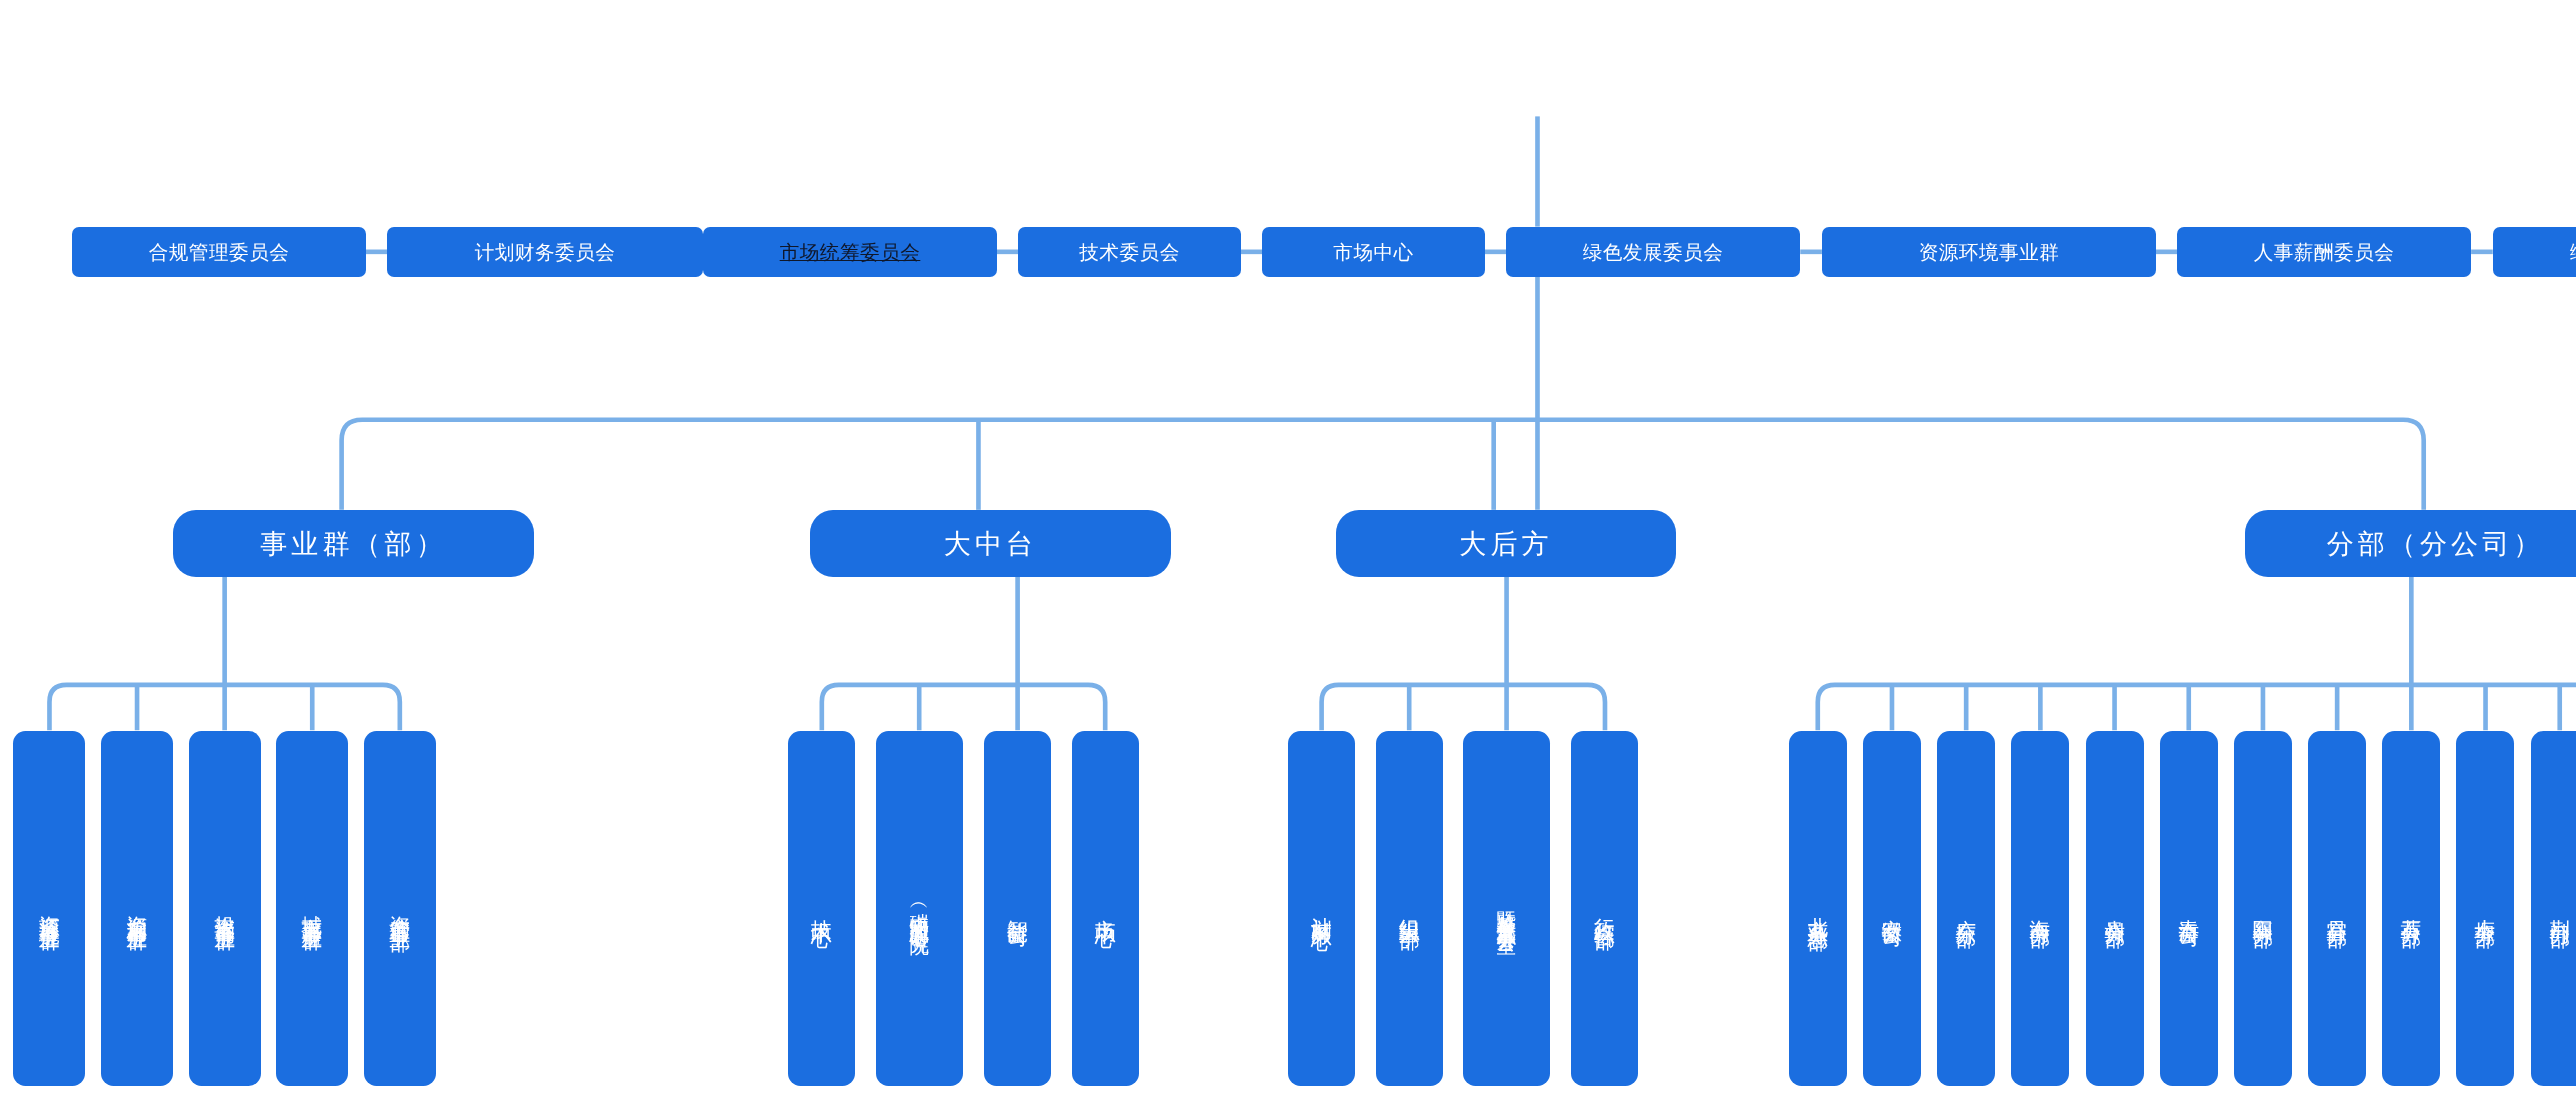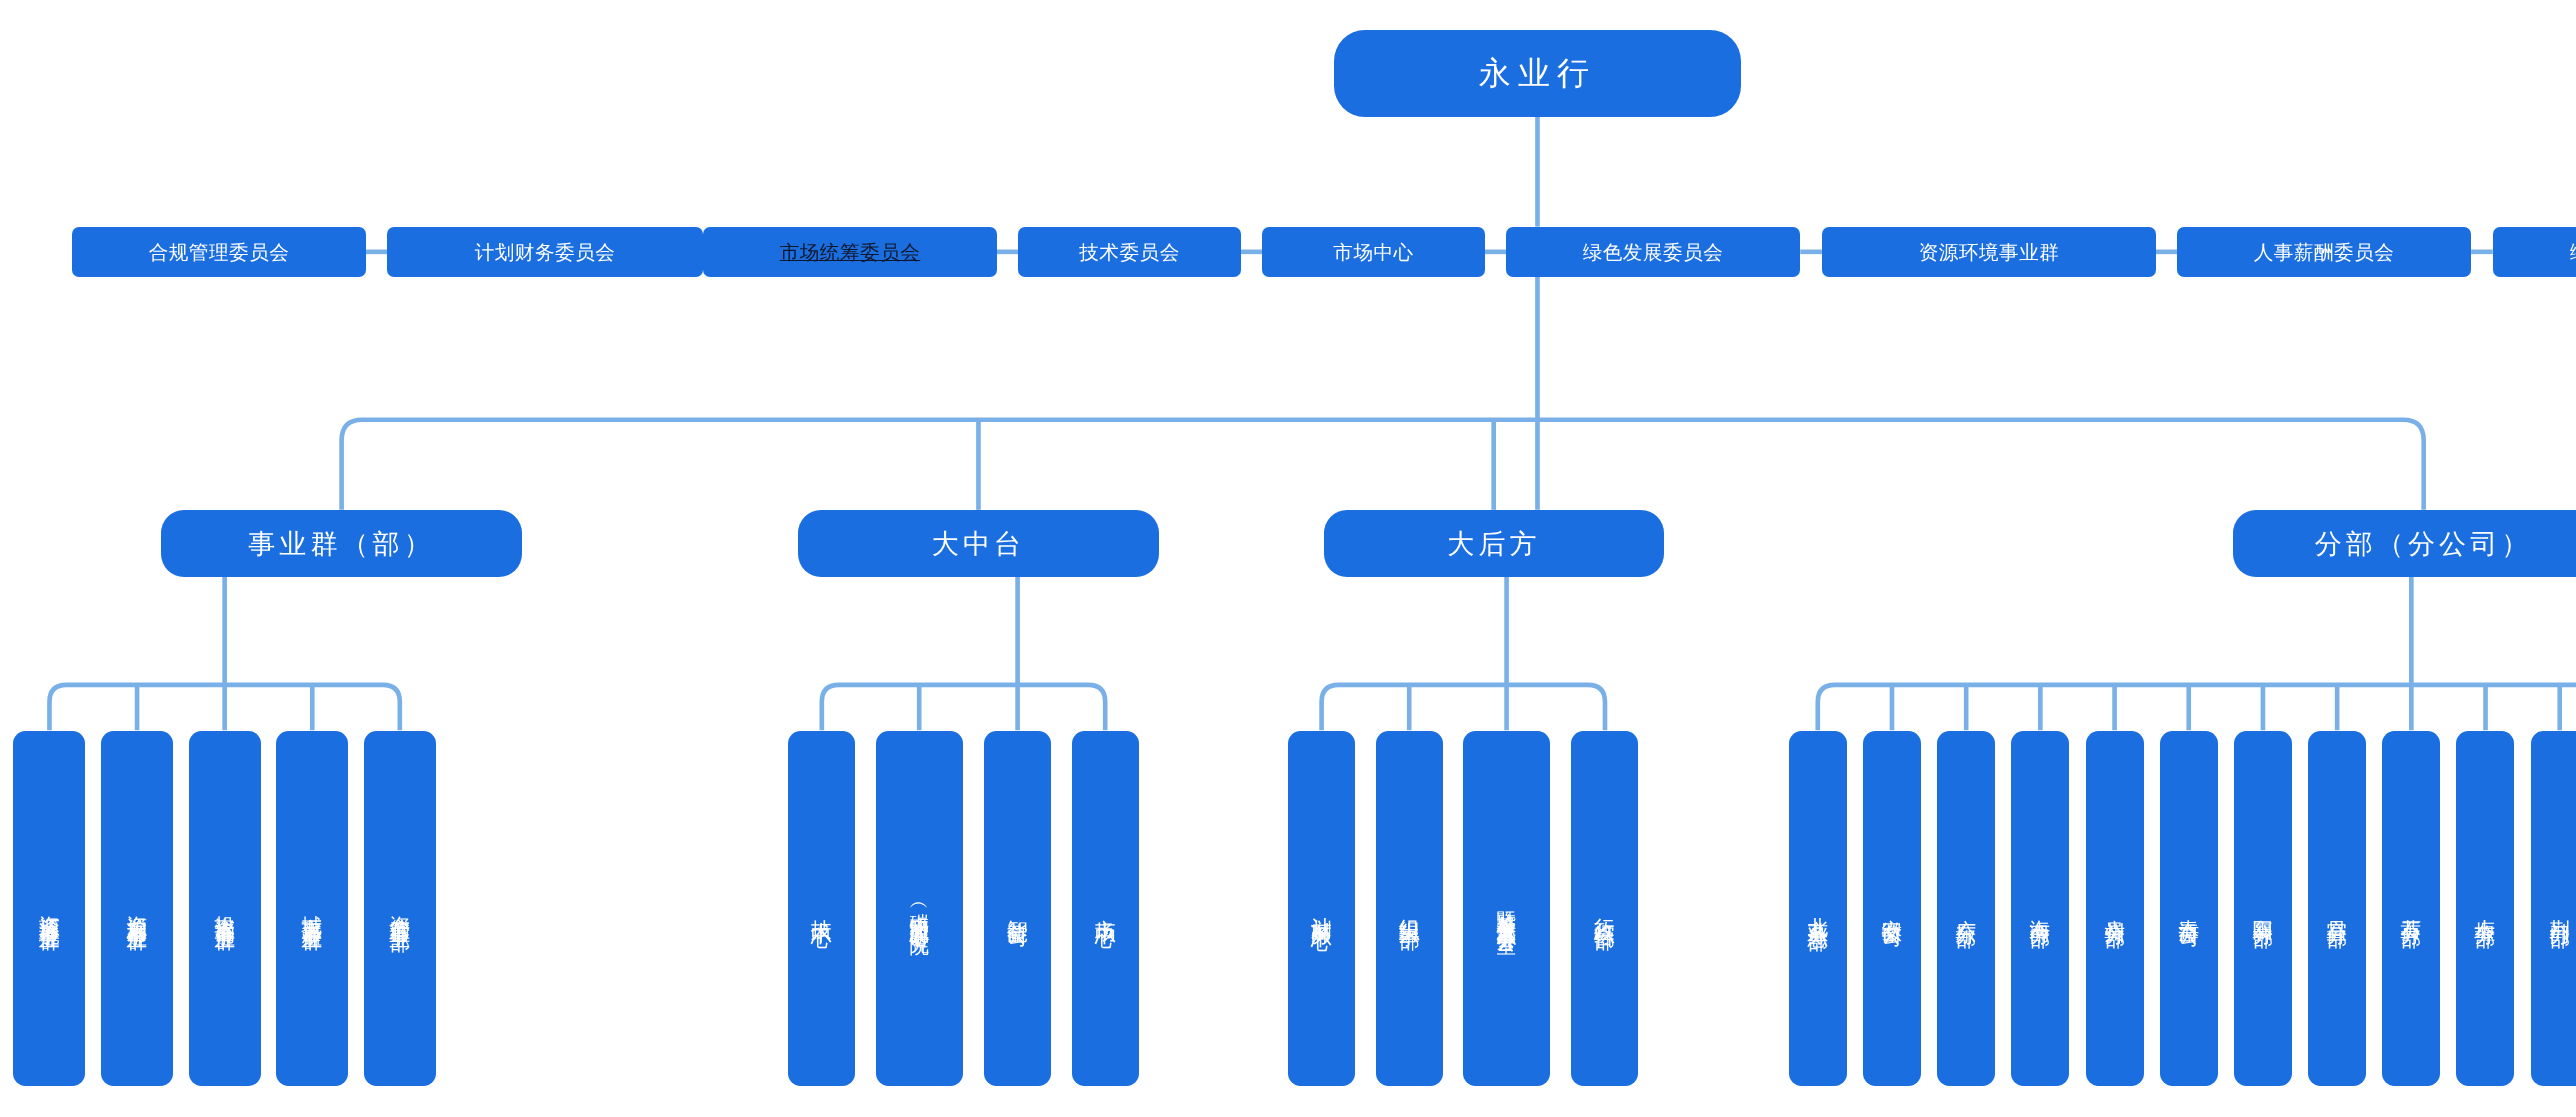--- a/index.html
+++ b/index.html
@@ -22,21 +22,21 @@
     box-sizing:border-box;text-align:center;
     letter-spacing:1px;
   }
   .node.root{
     border-radius:31px;font-size:32px;letter-spacing:7.2px;font-weight:500;
   }
   .node.committee{
     border-radius:7px;font-size:19.6px;letter-spacing:0.5px;white-space:nowrap;
   }
   .node.group{
-    border-radius:23px;font-size:27px;letter-spacing:4.1px;white-space:nowrap;
+    border-radius:23px;font-size:27px;letter-spacing:4.1px;white-space:nowrap;margin-left:12px;
   }
   .node.leaf{
     border-radius:12.4px;
     font-size:20.6px;
     letter-spacing:2.6px;
     writing-mode:vertical-rl;
     text-orientation:upright;
     align-items:center;justify-content:center;
     line-height:1.05;
     padding:9.3px 0;
@@ -95,21 +95,20 @@
     <line x1="4680" y1="1120" x2="4680" y2="1418" style="stroke: rgb(122, 176, 232);"></line>
     <line x1="4824" y1="1330" x2="4824" y2="1418" style="stroke: rgb(122, 176, 232);"></line>
     <line x1="4968" y1="1330" x2="4968" y2="1418" style="stroke: rgb(122, 176, 232);"></line>
     <line x1="5112" y1="1330" x2="5112" y2="1418" style="stroke: rgb(122, 176, 232);"></line>
     <line x1="5256" y1="1330" x2="5256" y2="1418" style="stroke: rgb(122, 176, 232);"></line>
     <line x1="5400" y1="1330" x2="5400" y2="1418" style="stroke: rgb(122, 176, 232);"></line>
     <line x1="5544" y1="1330" x2="5544" y2="1418" style="stroke: rgb(122, 176, 232);"></line>
     <line x1="5688" y1="1330" x2="5688" y2="1418" style="stroke: rgb(122, 176, 232);"></line>
   </svg>
 
-  <div class="node root" id="root-node" style="left: 1334px; top: 30px; width: 407px; height: 87px; background: rgb(27, 110, 224); color: rgb(255, 255, 255);">永业行</div>
 
   <div id="committee-layer">
       <div class="node committee" style="left: 72px; top: 227px; width: 294px; height: 50px; background: rgb(27, 110, 224); color: rgb(255, 255, 255);">合规管理委员会</div>
       <div class="node committee" style="left: 387px; top: 227px; width: 316px; height: 50px; background: rgb(27, 110, 224); color: rgb(255, 255, 255);">计划财务委员会</div>
       <div class="node committee" style="left: 703px; top: 227px; width: 294px; height: 50px; background: rgb(27, 110, 224); color: #0f172a; text-decoration: underline;">市场统筹委员会</div>
       <div class="node committee" style="left: 1018px; top: 227px; width: 223px; height: 50px; background: rgb(27, 110, 224); color: rgb(255, 255, 255);">技术委员会</div>
       <div class="node committee" style="left: 1262px; top: 227px; width: 223px; height: 50px; background: rgb(27, 110, 224); color: rgb(255, 255, 255);">市场中心</div>
       <div class="node committee" style="left: 1506px; top: 227px; width: 294px; height: 50px; background: rgb(27, 110, 224); color: rgb(255, 255, 255);">绿色发展委员会</div>
       <div class="node committee" style="left: 1822px; top: 227px; width: 334px; height: 50px; background: rgb(27, 110, 224); color: rgb(255, 255, 255);">资源环境事业群</div>
       <div class="node committee" style="left: 2177px; top: 227px; width: 294px; height: 50px; background: rgb(27, 110, 224); color: rgb(255, 255, 255);">人事薪酬委员会</div>

